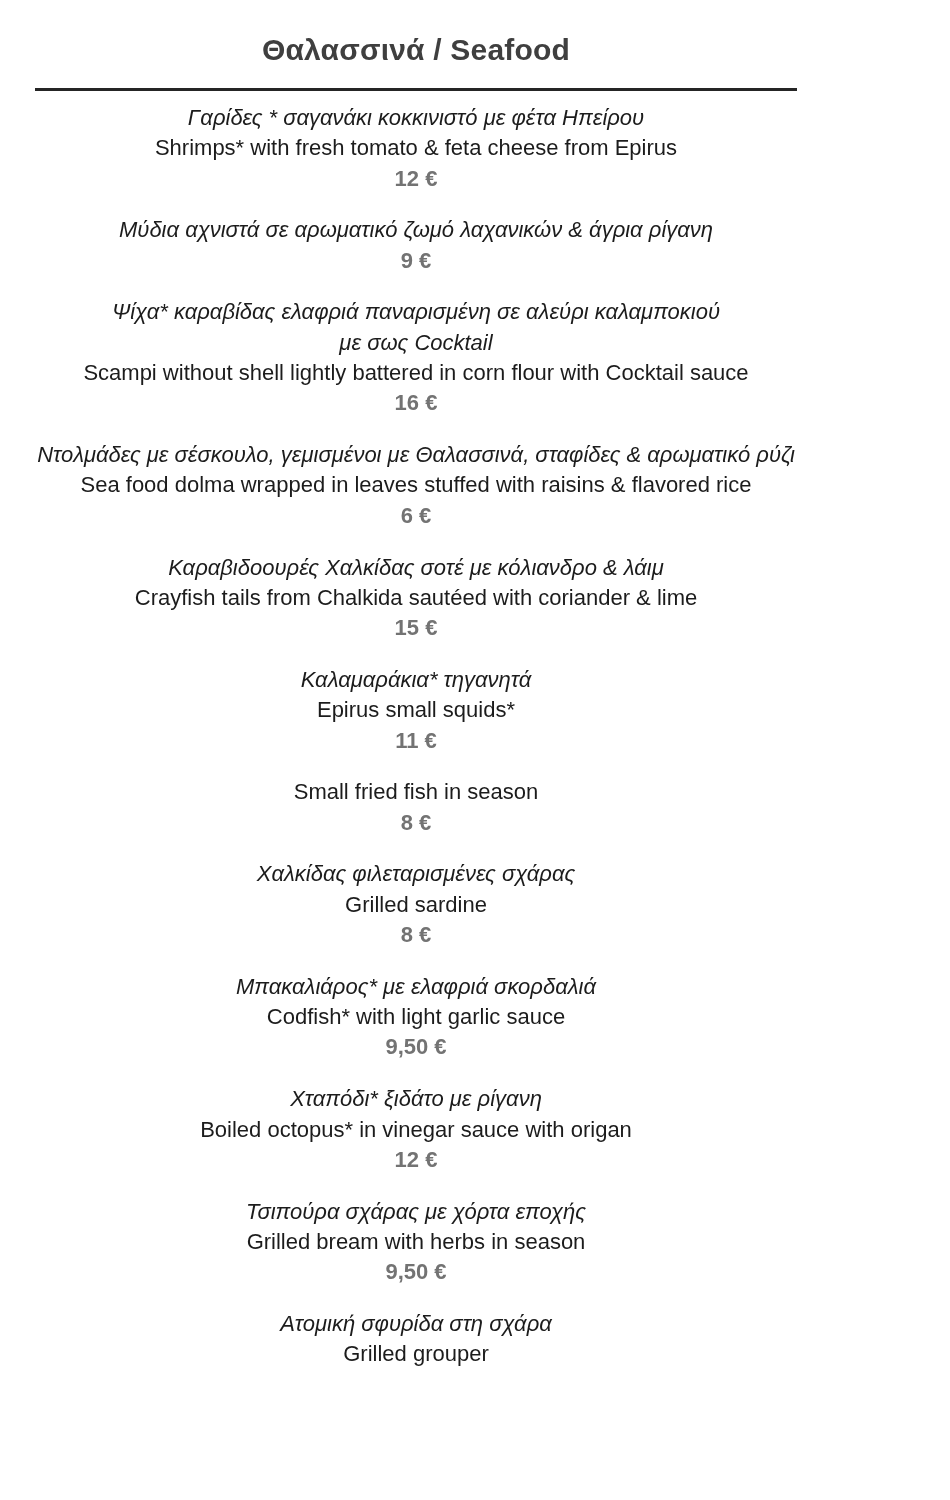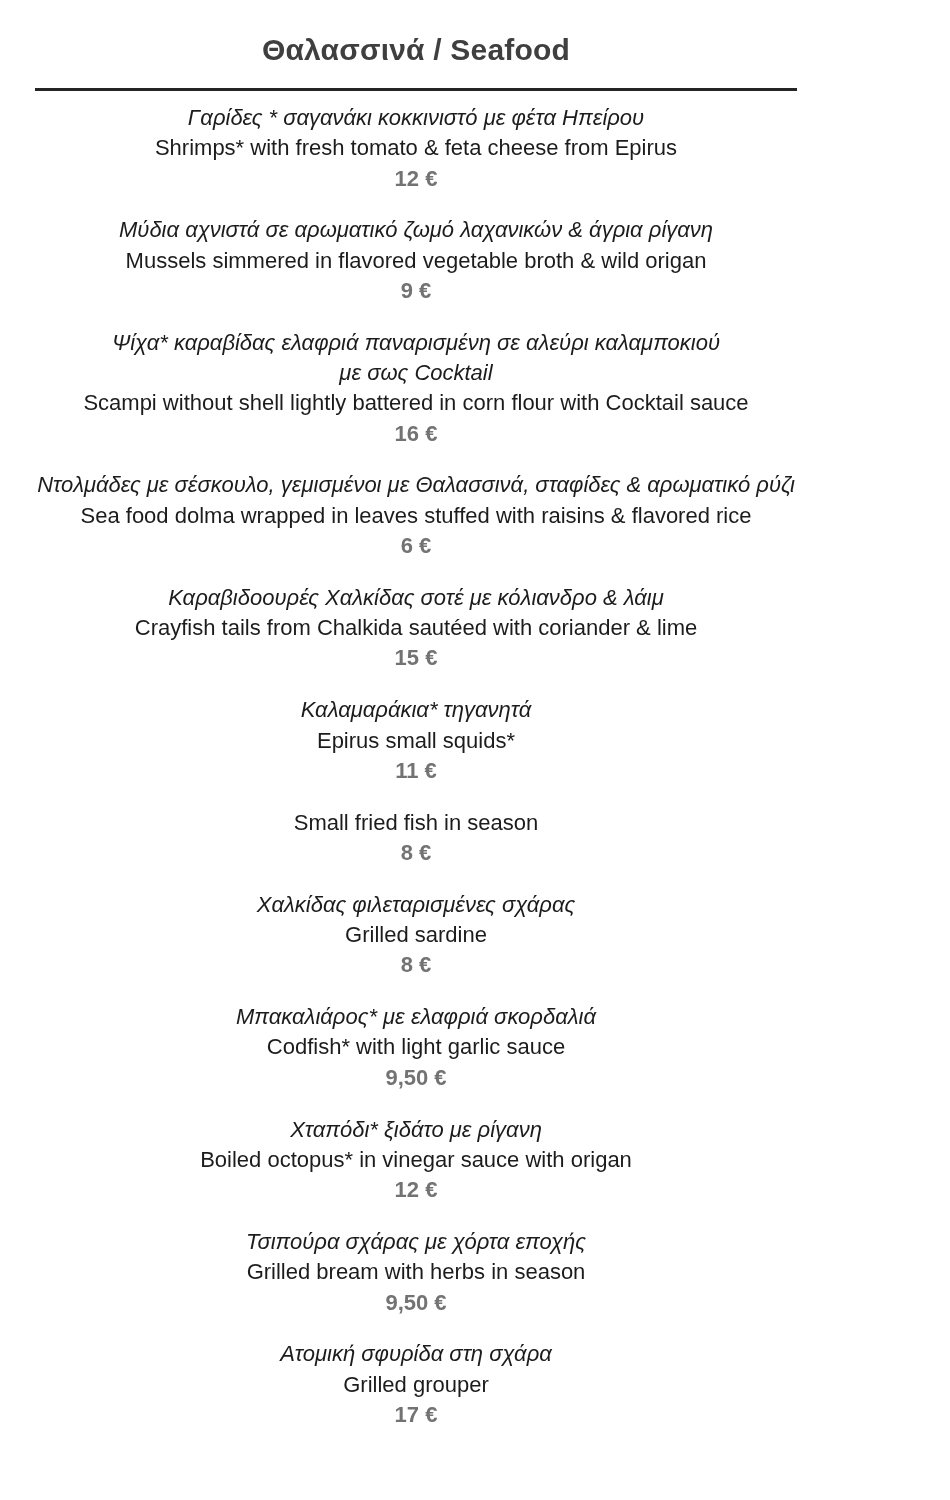--- a/index.html
+++ b/index.html
@@ -61,21 +61,20 @@
   <div class="divider"></div>
   <div class="menu" id="menu-list">
   <div class="menu-item">
     <div class="greek">Γαρίδες * σαγανάκι κοκκινιστό με φέτα Ηπείρου</div>
     <div class="english">Shrimps* with fresh tomato &amp; feta cheese from Epirus</div>
     <div class="price">12 €</div>
   </div>
 
   <div class="menu-item">
     <div class="greek">Μύδια αχνιστά σε αρωματικό ζωμό λαχανικών &amp; άγρια ρίγανη</div>
-    <div class="english">Mussels simmered in flavored vegetable broth &amp; wild origan</div>
     <div class="price">9 €</div>
   </div>
 
   <div class="menu-item">
     <div class="greek">Ψίχα* καραβίδας ελαφριά παναρισμένη σε αλεύρι καλαμποκιού
 με σως Cocktail</div>
     <div class="english">Scampi without shell lightly battered in corn flour with Cocktail sauce</div>
     <div class="price">16 €</div>
   </div>
 
@@ -122,16 +121,15 @@
 
   <div class="menu-item">
     <div class="greek">Τσιπούρα σχάρας με χόρτα εποχής</div>
     <div class="english">Grilled bream with herbs in season</div>
     <div class="price">9,50 €</div>
   </div>
 
   <div class="menu-item">
     <div class="greek">Ατομική σφυρίδα στη σχάρα</div>
     <div class="english">Grilled grouper</div>
-    <div class="price">17 €</div>
   </div>
 </div>
 </div>
 
 </body></html>

